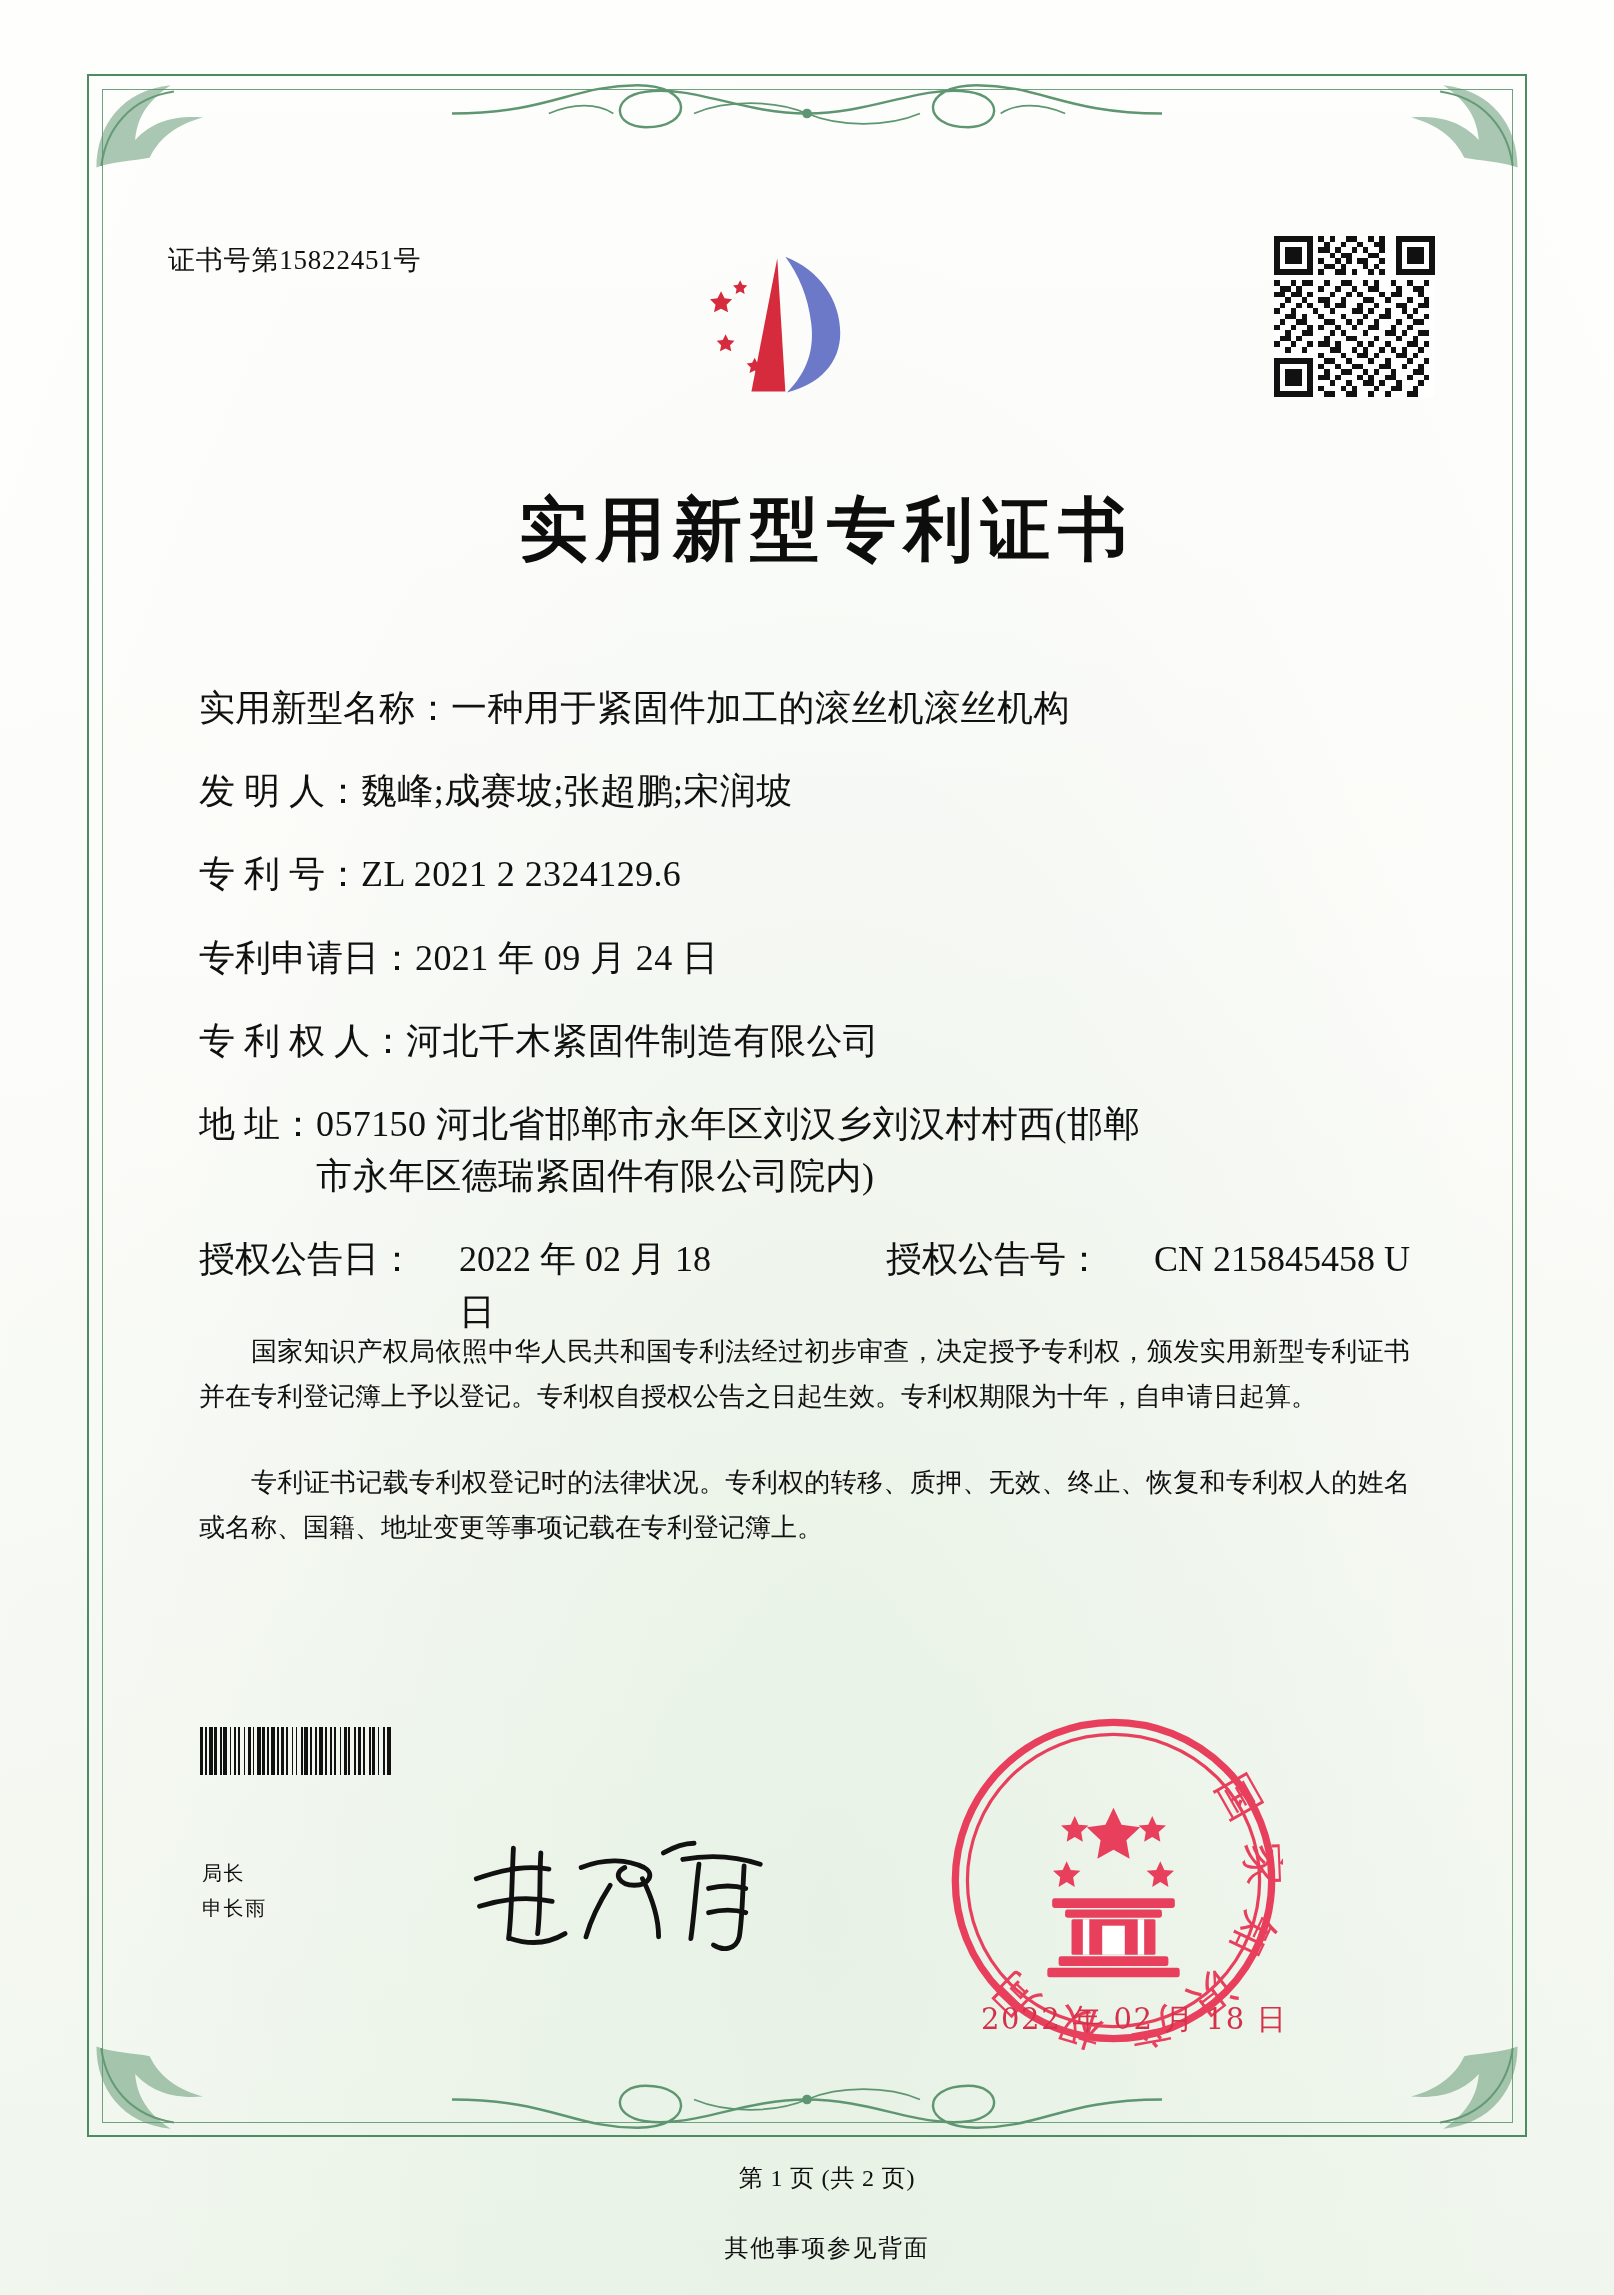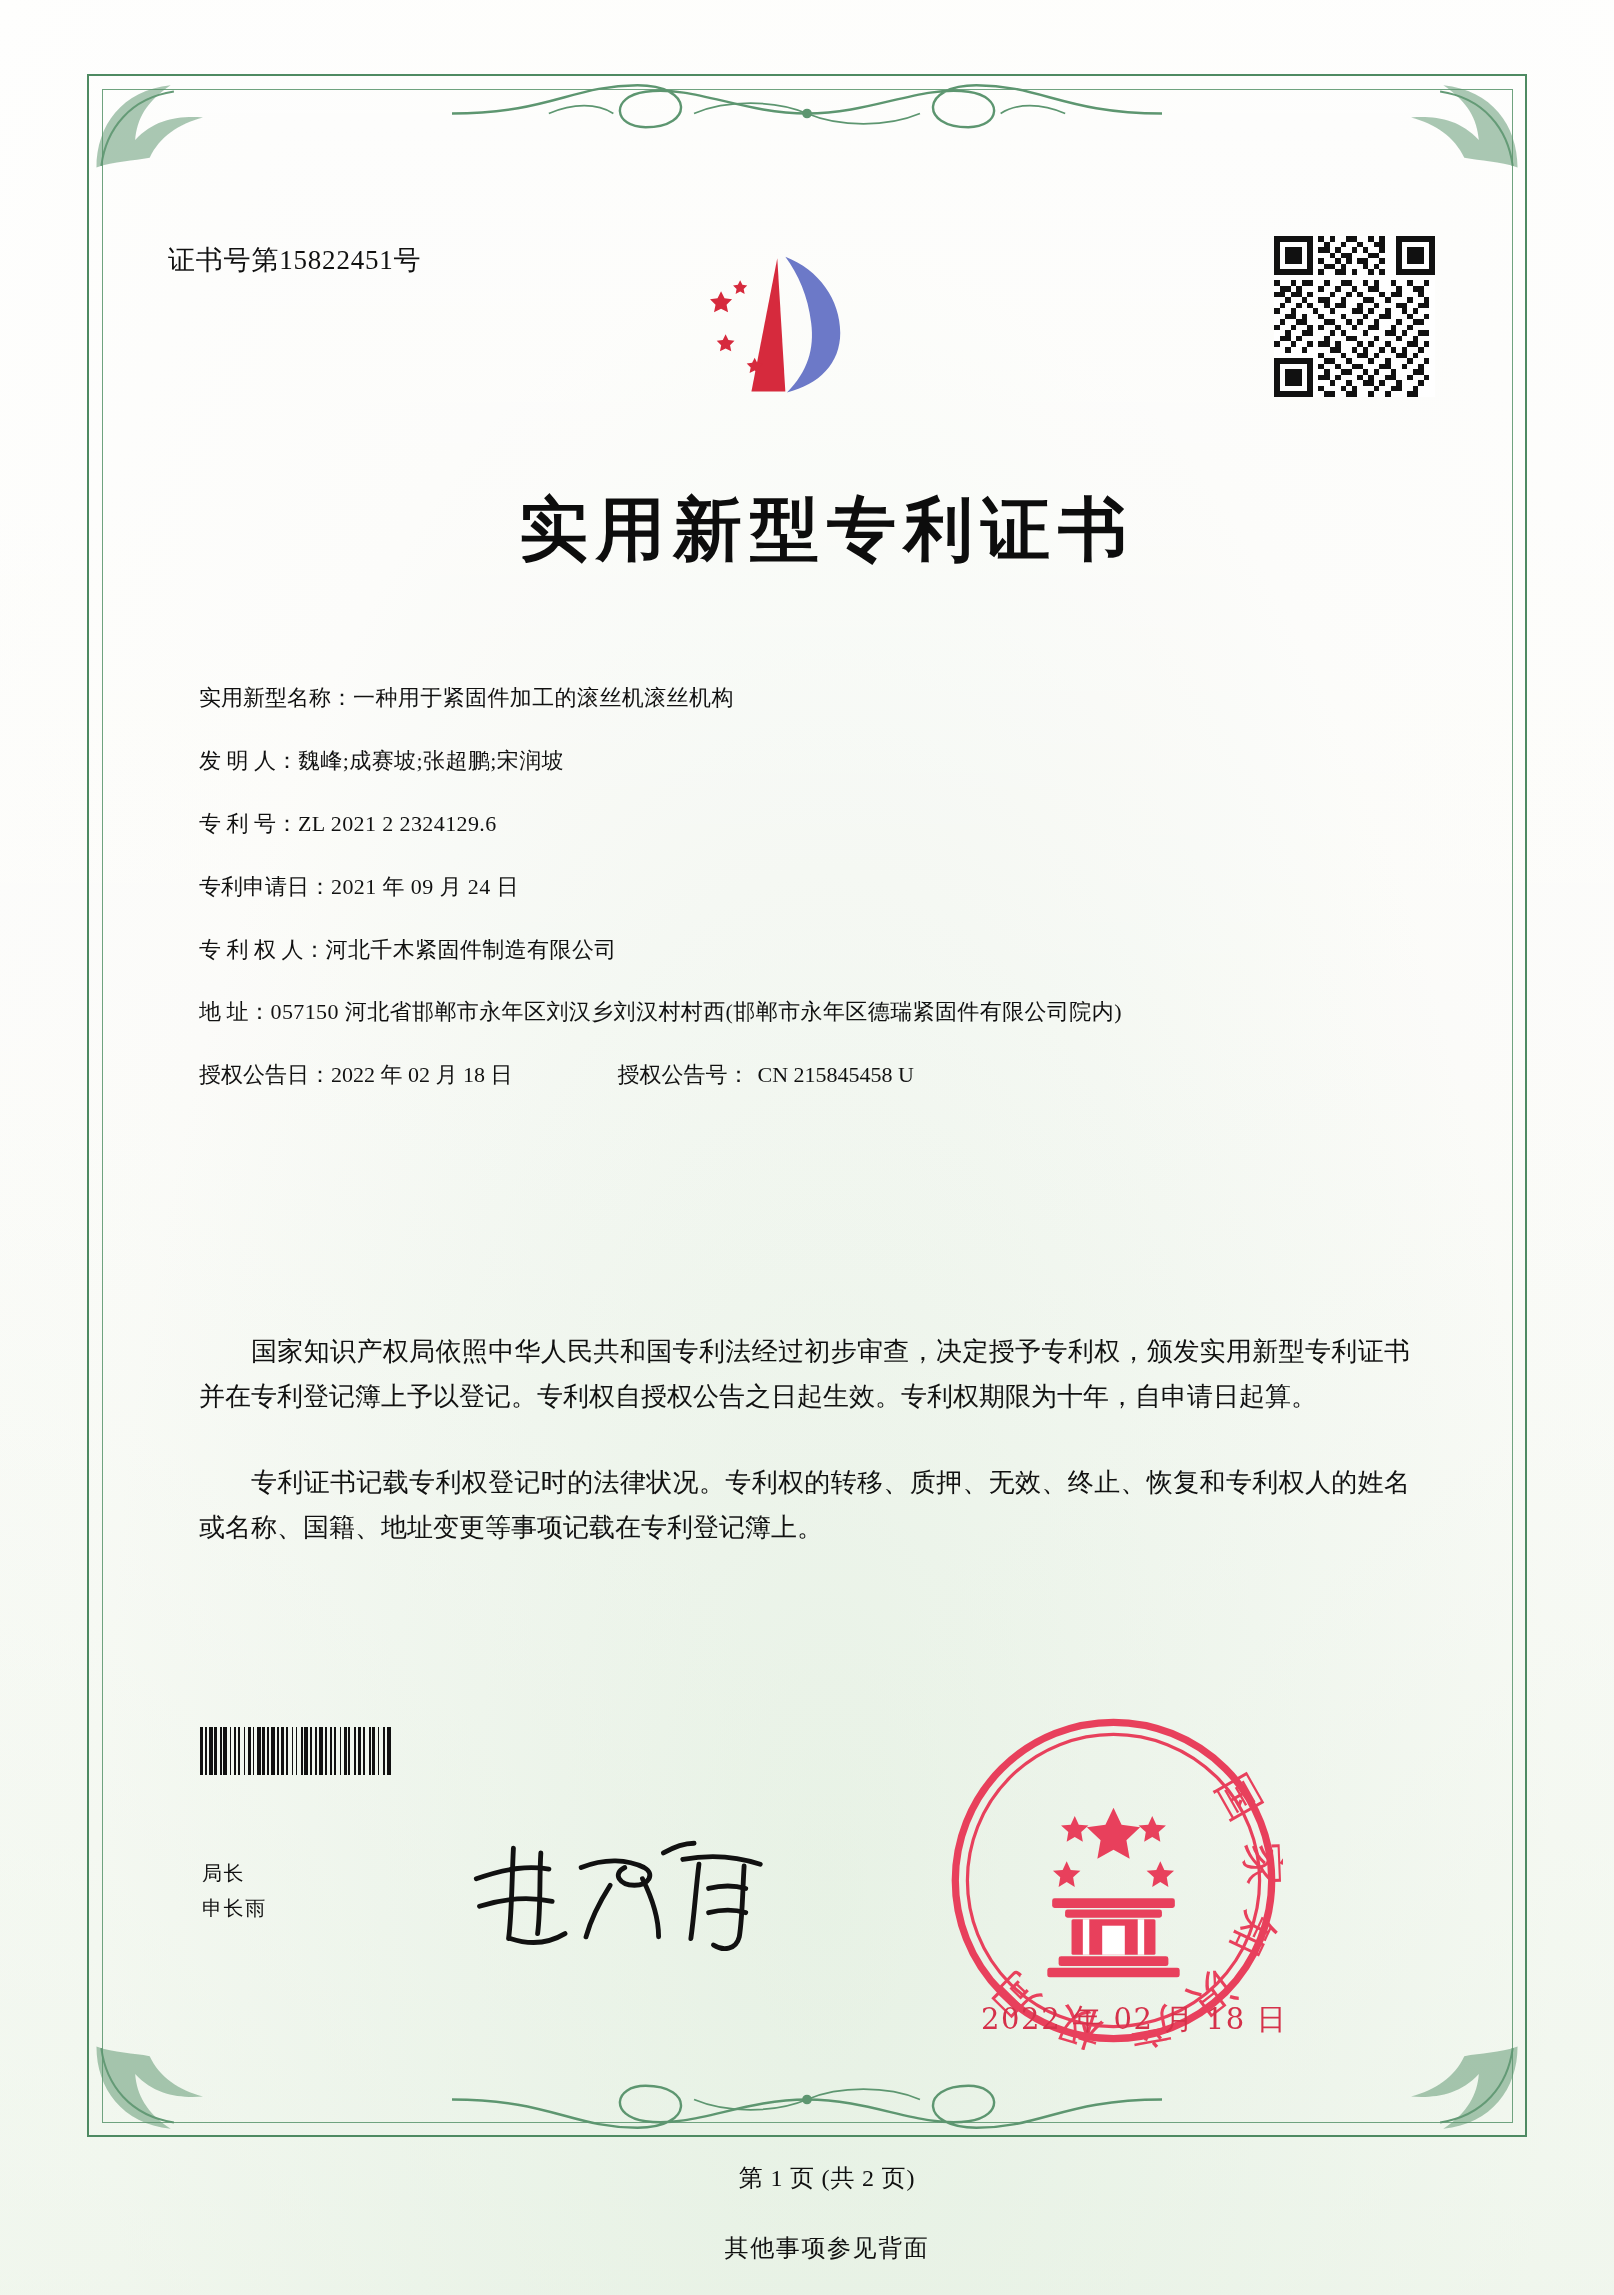--- a/index.html
+++ b/index.html
@@ -105,37 +105,38 @@
   
   .fields {
     position: absolute;
     left: 199px; top: 682px;
     width: 1211px;
   }
   .row {
     display: flex;
     align-items: flex-start;
     margin-bottom: 31px;
-    font-size: 22px;
+    font-size: 36px;
     line-height: 1.45;
     color: #111;
   }
   .row .lbl {
     flex: 0 0 auto;
     white-space: nowrap;
     letter-spacing: 0px;
   }
   .row .val {
     flex: 1 1 auto;
     letter-spacing: 0.4px;
   }
   .row.addr .val { max-width: 856px; }
 
   .row.grant {
     margin-bottom: 0;
+    gap: 44px;
   }
   .grant .g2 {
     margin-left: 105px;
     white-space: nowrap;
   }
 
   
   .para {
     position: absolute;
     left: 199px;

